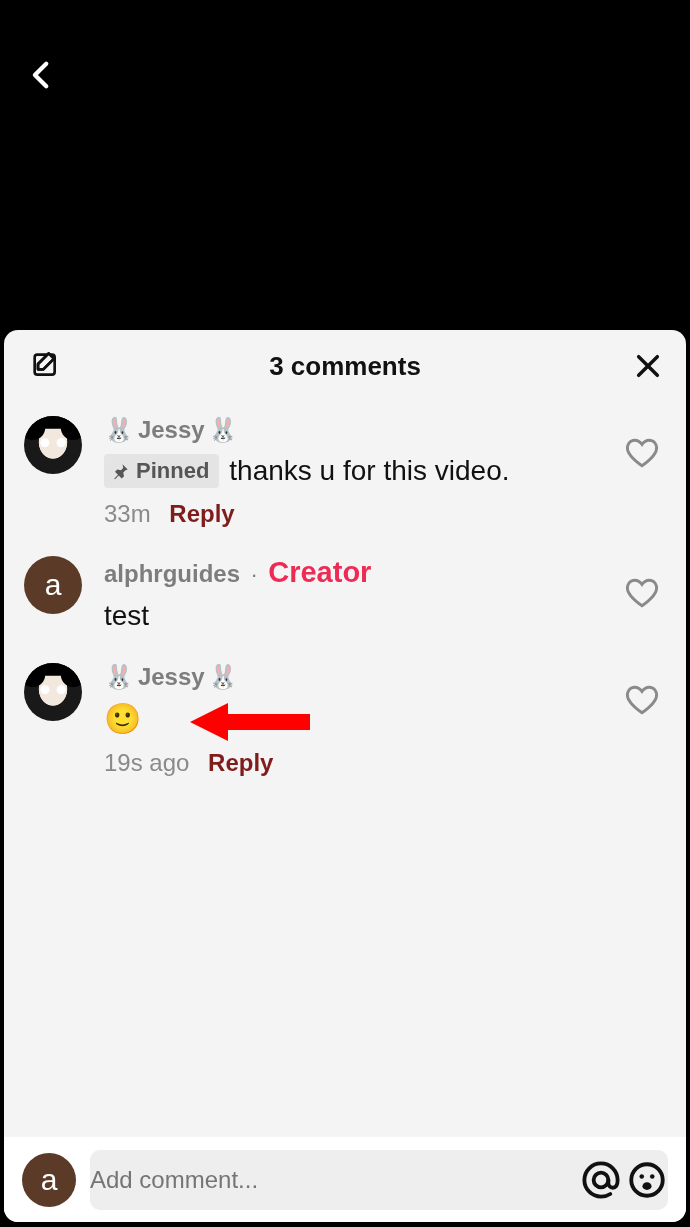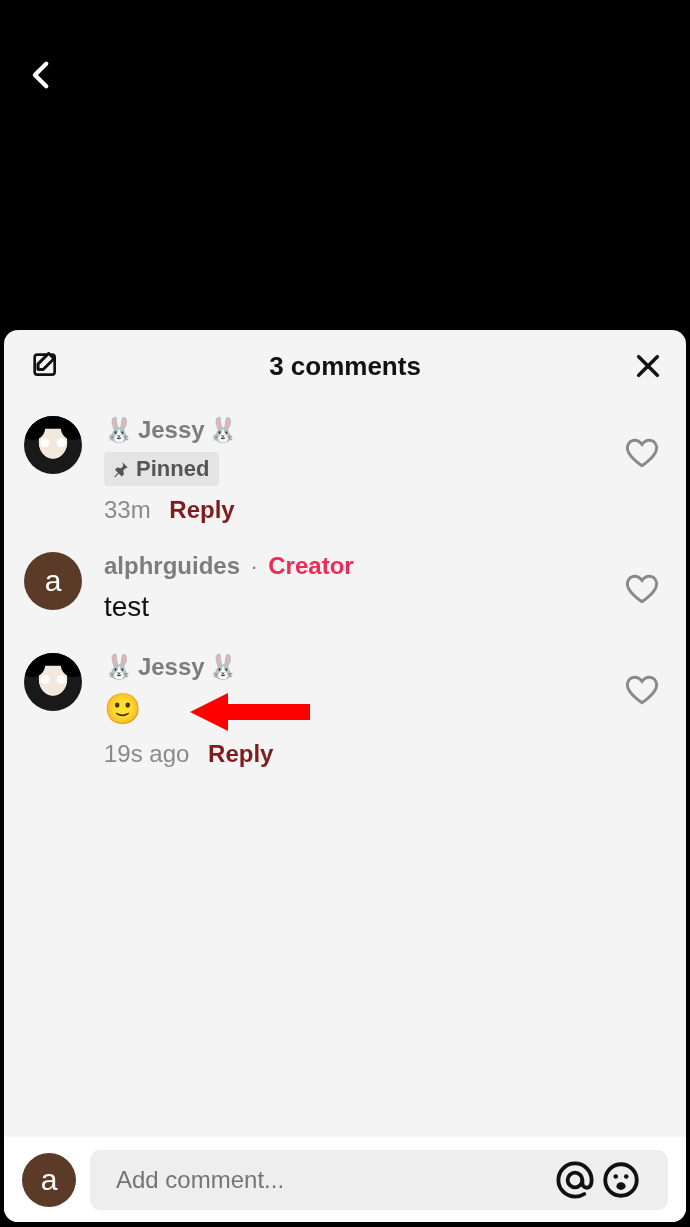--- a/index.html
+++ b/index.html
@@ -31,39 +31,39 @@
   .avatar.anime::after{ content:""; position:absolute; inset:0; background:
       radial-gradient(circle at 15% 20%, #000 0 12px, transparent 13px),
       radial-gradient(circle at 85% 20%, #000 0 12px, transparent 13px),
       linear-gradient(#000,#000) 0 0/100% 22% no-repeat;
   }
 
   .body { flex: 1; min-width: 0; }
   .uname { font-size: 24px; color: #7d7d7d; font-weight: 600; display:inline-flex; align-items:center; gap:4px; }
   .creator-wrap { display:inline; }
   .dot-sep { color:#7d7d7d; font-size:22px; margin: 0 6px; }
-  .creator-label { color: #ee2b55; font-size: 24px; font-weight: 600; }
+  .creator-label { color: #ee2b55; font-size: 29px; font-weight: 600; }
 
   .content-row { margin-top: 8px; font-size: 28px; color: #111; line-height: 1.35; display:flex; align-items:center; flex-wrap:wrap; gap:10px;}
   .pinned-badge { display:inline-flex; align-items:center; gap:6px; background: #e4e4e4; color:#555; font-size:22px; font-weight:700; padding:2px 10px 2px 8px; border-radius:4px; }
   .pinned-badge svg{ width:18px; height:18px; }
 
   .meta { margin-top: 10px; font-size: 24px; color: #8a8a8a; }
   .meta .reply { font-weight: 600; margin-left: 12px; color:#7f1d1d; }
 
   .like { flex:none; width:48px; display:flex; align-items:flex-start; justify-content:center; padding-top:20px; }
   .like svg { width:34px; height:34px; }
 
   
   .arrow-annot { position:absolute; pointer-events:none; }
 
   
   .input-bar { height: 86px; background:#fff; display:flex; align-items:center; padding: 0 18px; gap:14px; border-top:1px solid rgba(0,0,0,0.04);}
   .input-bar .avatar { width:54px; height:54px; margin:0; }
-  .input-pill { flex:1; background:#eeeeee; border-radius: 10px; height:60px; display:flex; align-items:center; padding: 0 26px; }
+  .input-pill { flex:1; background:#eeeeee; border-radius: 10px; height:60px; display:flex; align-items:center; padding: 0 0; }
   .input-pill .ph { flex:1; color:#9a9a9a; font-size:24px; border:none; outline:none; background:transparent; }
   .input-pill .ibtn { width:42px; height:42px; display:flex; align-items:center; justify-content:center; }
   .input-pill .ibtn + .ibtn { margin-left:4px; }
 </style>
 </head>
 <body>
 <div class="screen">
 
   <div class="back">
     <svg viewBox="0 0 24 24" fill="none" stroke="#fff" stroke-width="3" stroke-linecap="round" stroke-linejoin="round">
@@ -99,20 +99,21 @@
               <span>Jessy</span>
               <span>🐰</span>
           </span>
           <div class="content-row">
             <span class="pinned-badge">
               <svg viewBox="0 0 24 24" fill="#555">
                   <path d="M14 3l7 7-3 1-3 3 1 5-3 3-4-4-5 5-1-1 5-5-4-4 3-3 5 1 3-3z"></path>
                 </svg>
               <span>Pinned</span>
             </span>
+            <span>thanks u for this video.</span>
           </div>
           <div class="meta">
             <span>33m</span>
             <span class="reply">Reply</span>
           </div>
         </div>
         <div class="like">
           <svg viewBox="0 0 24 24" fill="none" stroke="#8a8a8a" stroke-width="2">
               <path d="M12 21s-8-5.2-10-10.5C.8 6.2 3.4 3 7 3c2.2 0 3.8 1.3 5 3 1.2-1.7 2.8-3 5-3 3.6 0 6.2 3.2 5 7.5C20 15.8 12 21 12 21z"></path>
             </svg>

